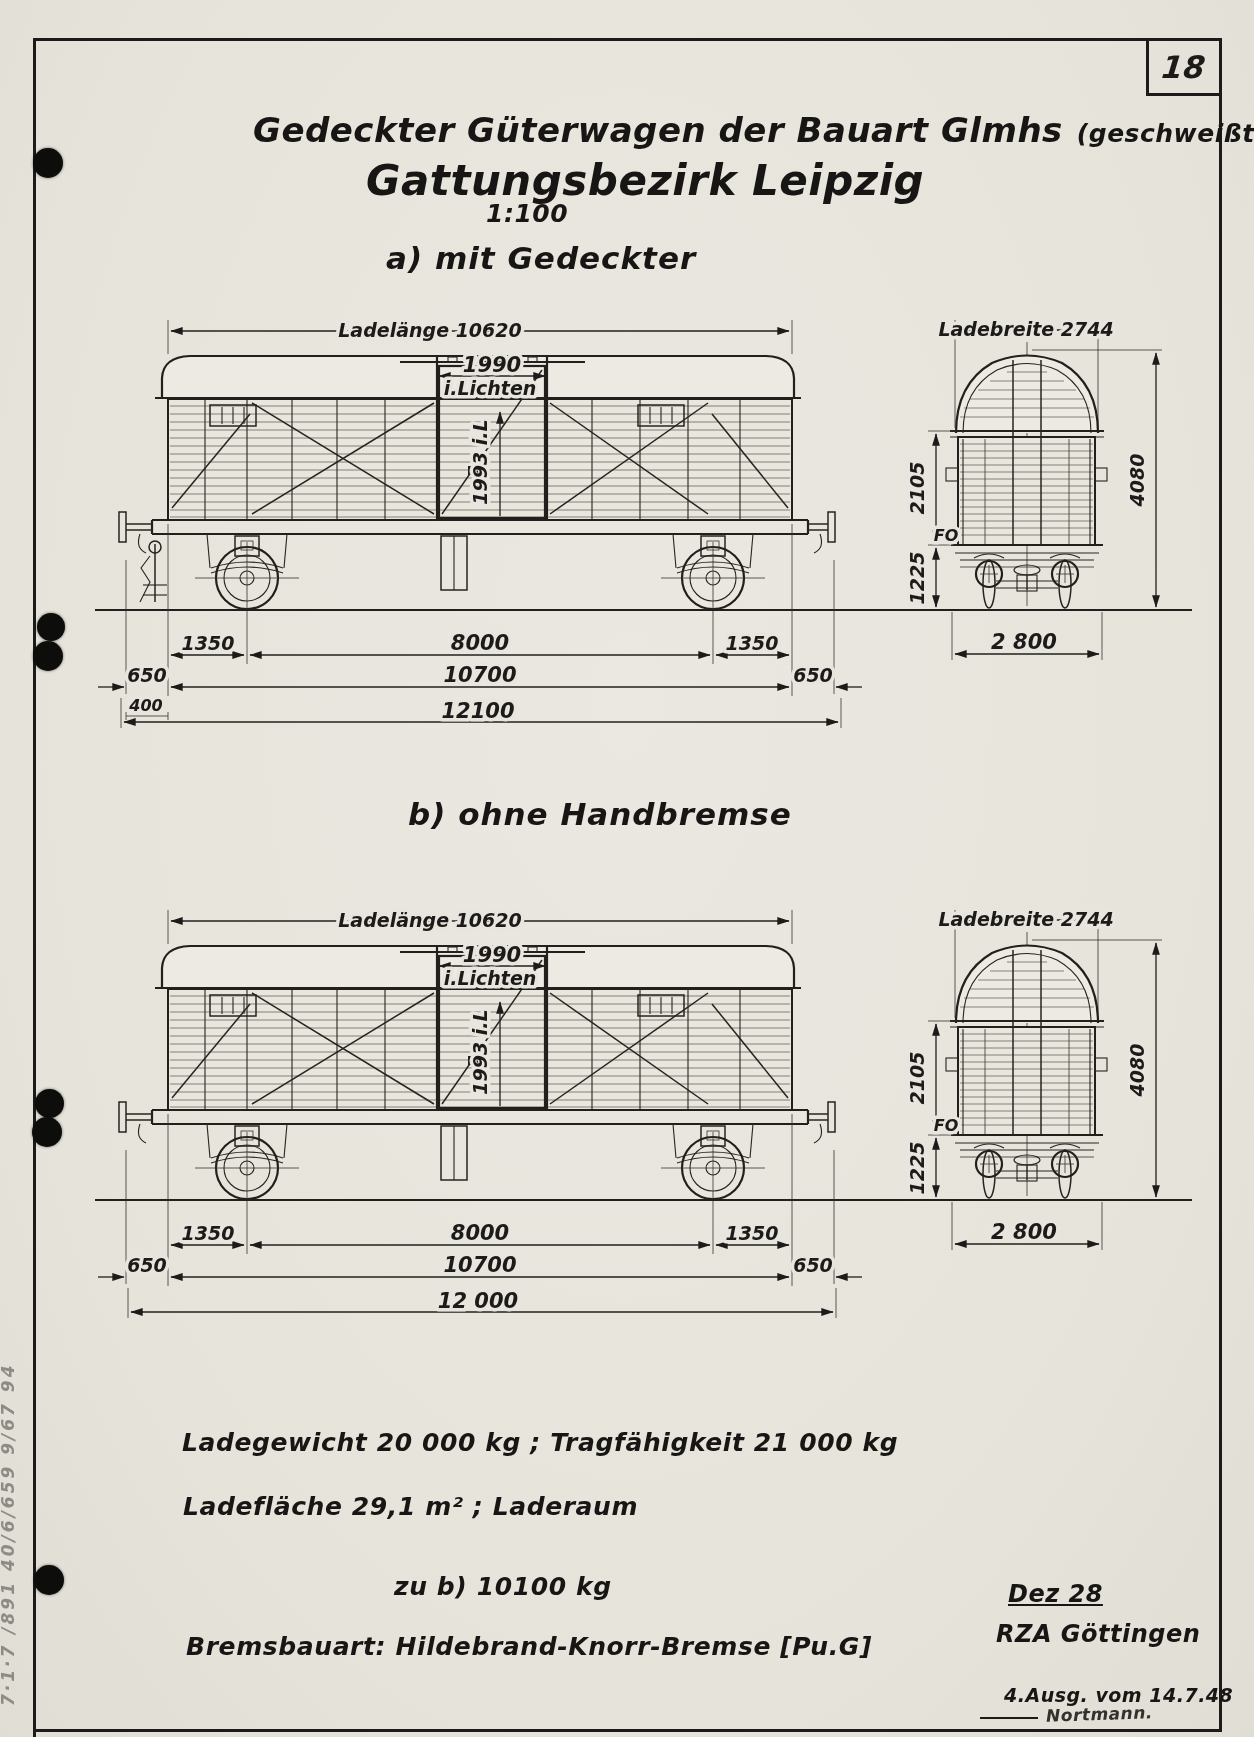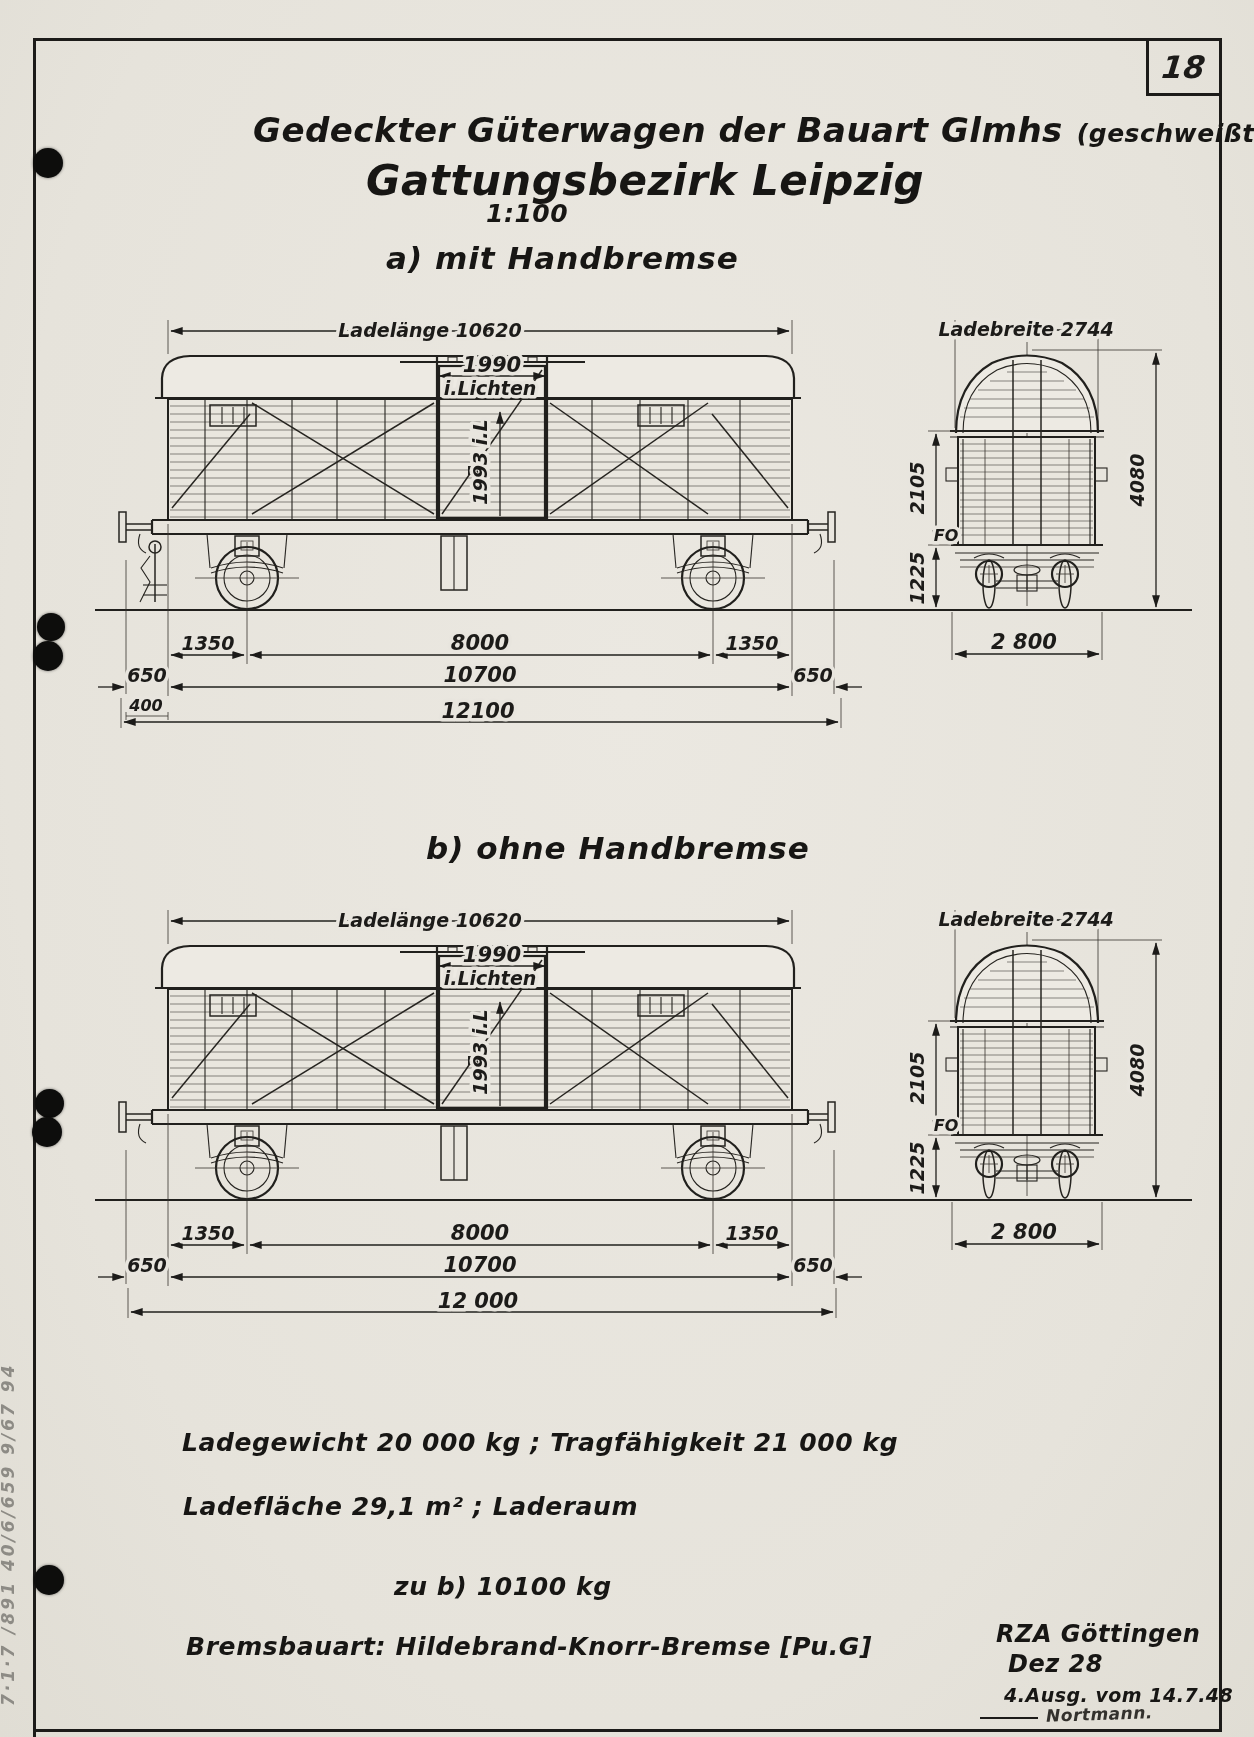--- a/index.html
+++ b/index.html
@@ -325,26 +325,26 @@
   <div class="hole" style="left:32px;top:1117px;width:30px;height:30px;"></div>
   <div class="hole" style="left:34px;top:1565px;width:30px;height:30px;"></div>
 
   <div id="margin-note">7·1·7 /891   40/6/659 9/67 94</div>
 
   <div class="hand" style="left:253px;top:110px;">
     <span class="t-main">Gedeckter Güterwagen der Bauart Glmhs</span><span class="t-suffix">(geschweißt)</span>
   </div>
   <div class="hand t-sub" style="left:366px;top:156px;">Gattungsbezirk Leipzig</div>
   <div class="hand t-scale" style="left:486px;top:199px;">1:100</div>
-  <div class="hand t-sec" style="left:386px;top:240px;">a) mit Handbremse</div>
-  <div class="hand t-sec" style="left:408px;top:830px;margin-left:18px;">b) ohne Handbremse</div>
+  <div class="hand t-sec" style="left:386px;top:240px;">a) mit Gedeckter</div>
+  <div class="hand t-sec" style="left:408px;top:796px;">b) ohne Handbremse</div>
 
   <div class="hand spec" style="left:182px;top:1428px;">Ladegewicht  20 000 kg ;  Tragfähigkeit 21 000 kg</div>
   <div class="hand spec" style="left:183px;top:1492px;">Ladefläche  29,1 m² ;  Laderaum</div>
   <div class="hand spec" style="left:394px;top:1572px;">zu b)  10100 kg</div>
   <div class="hand spec" style="left:186px;top:1632px;">Bremsbauart:  Hildebrand-Knorr-Bremse  [Pu.G]</div>
 
   <div class="hand foot1" style="left:996px;top:1620px;font-style:italic;">RZA Göttingen</div>
-  <div class="hand foot1" style="left:1008px;top:1650px;">Dez 28</div>
+  <div class="hand foot1" style="left:1008px;top:1580px;text-decoration:underline;">Dez 28</div>
   <div class="hand foot2" style="left:972px;top:1684px;">4.Ausg. vom 14.7.48</div>
   <div class="bline" style="left:980px;top:1717px;width:58px;height:2px;"></div>
   <div class="hand sig" style="left:1046px;top:1704px;">Nortmann.</div>
 </div>
 
 </body></html>

